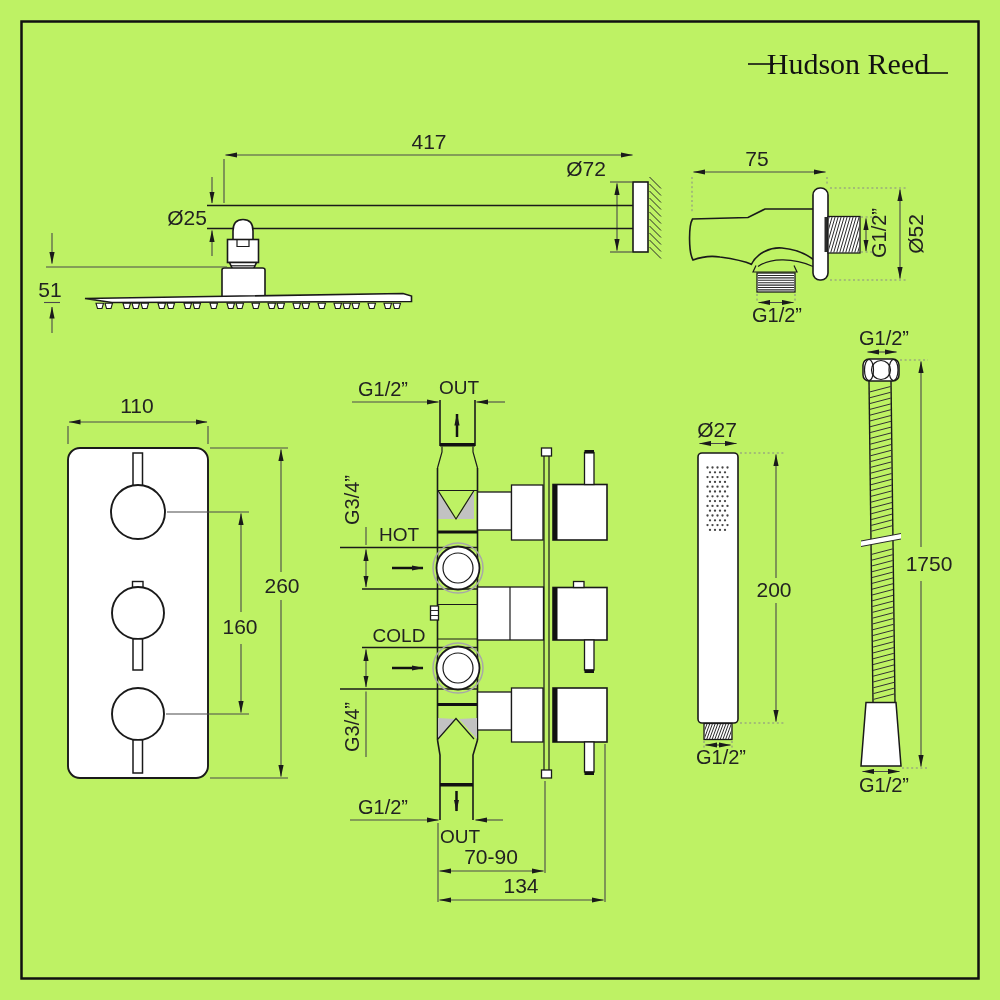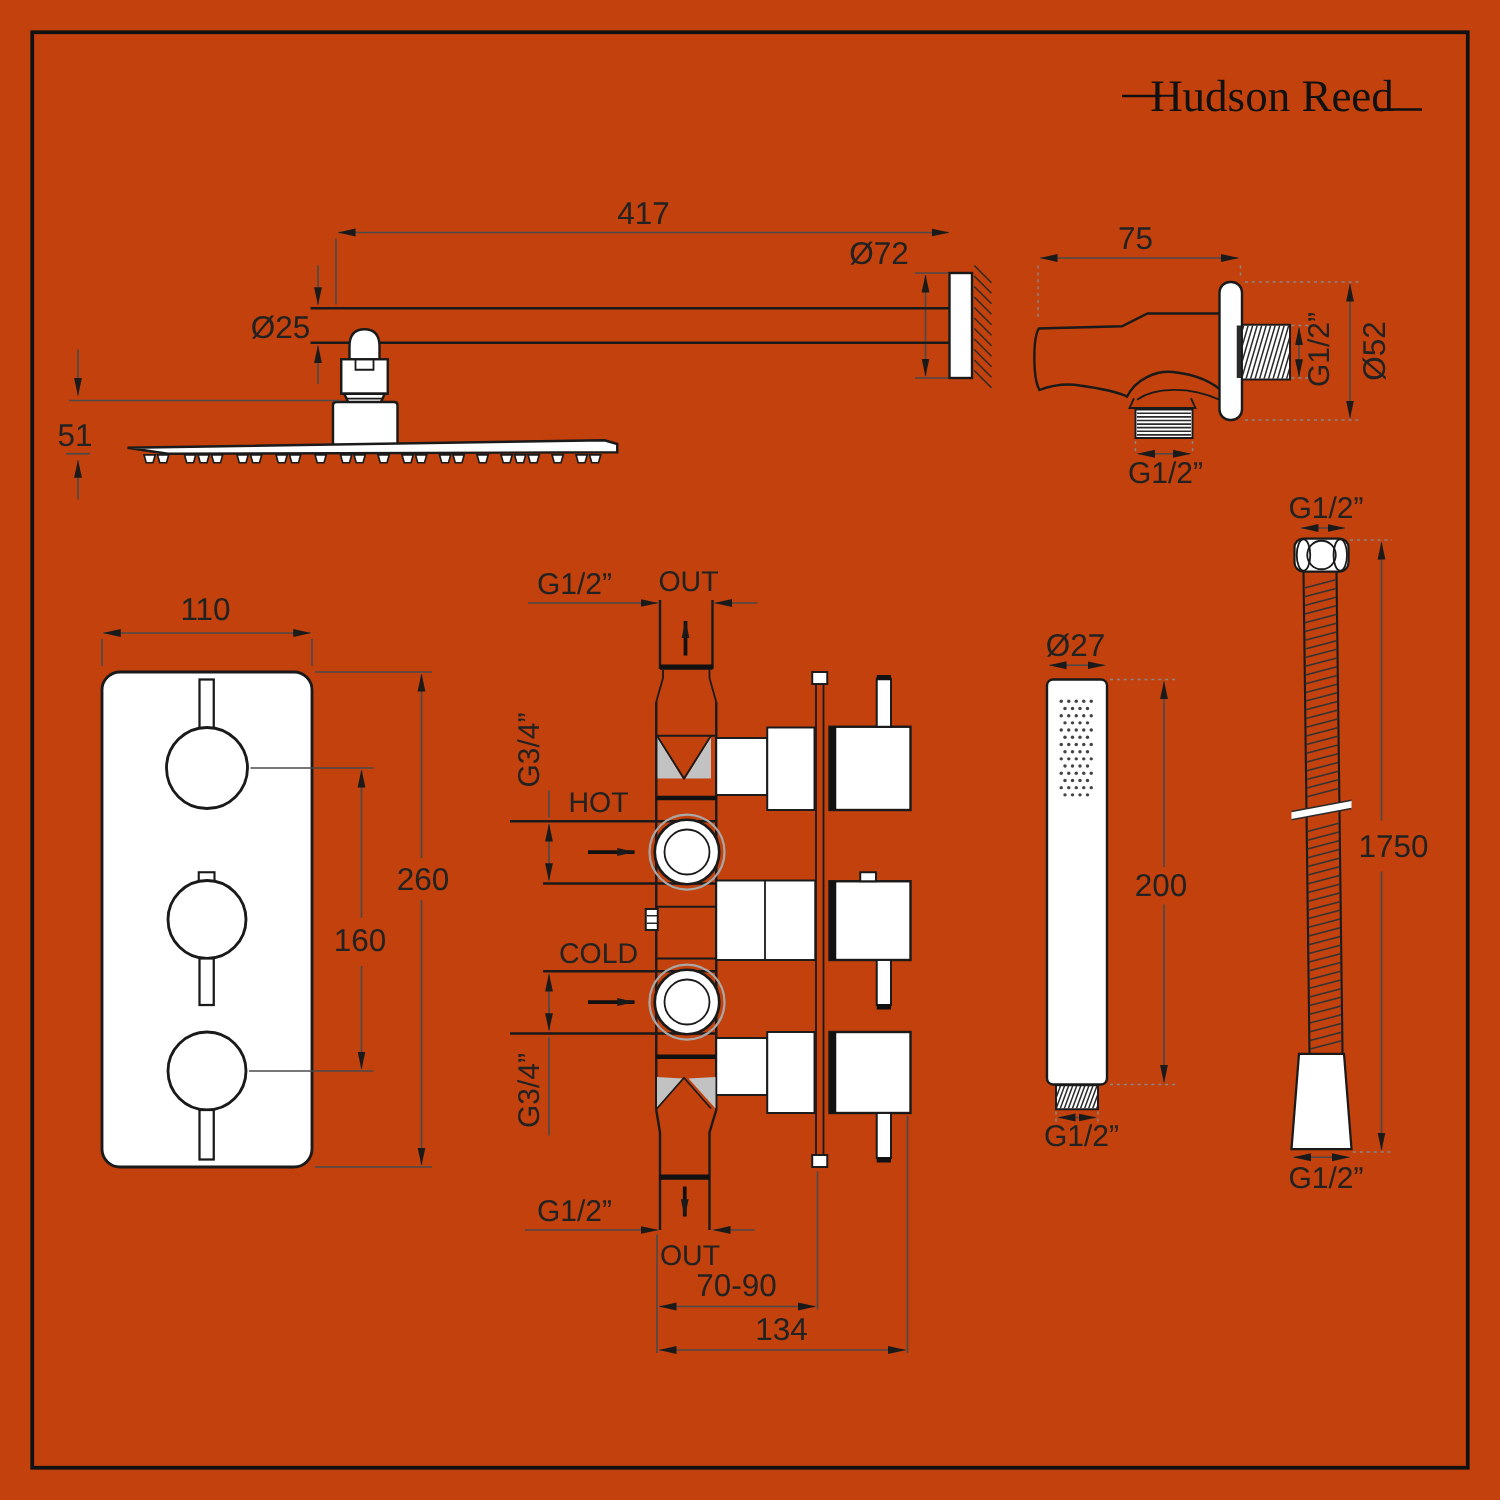--- a/index.html
+++ b/index.html
@@ -1,16 +1,16 @@
 <!DOCTYPE html>
 <html><head>
 <meta charset="utf-8">
 <style>
   html,body{margin:0;padding:0;background:#fff;}
-  .page{width:1000px;height:1000px;position:relative;background:#c2410c;}
+  .page{width:1000px;height:1000px;position:relative;background:#bef264;}
   svg{display:block;}
   .ol{stroke:#1a1a1a;stroke-width:1.6;fill:none;}
   .olt{stroke:#1a1a1a;stroke-width:1.2;fill:none;}
   .of{stroke:#1a1a1a;stroke-width:1.6;fill:#fff;}
   .oft{stroke:#1a1a1a;stroke-width:1.3;fill:#fff;}
   .dl{stroke:#4a4a4a;stroke-width:1.1;fill:none;}
   .fl{stroke:#111;stroke-width:2.5;fill:none;}
   .dot{stroke:#888;stroke-width:1;stroke-dasharray:2 2.6;fill:none;}
   .hl{stroke:#2a2a2a;stroke-width:1;}
   .band{fill:#111;stroke:none;}

